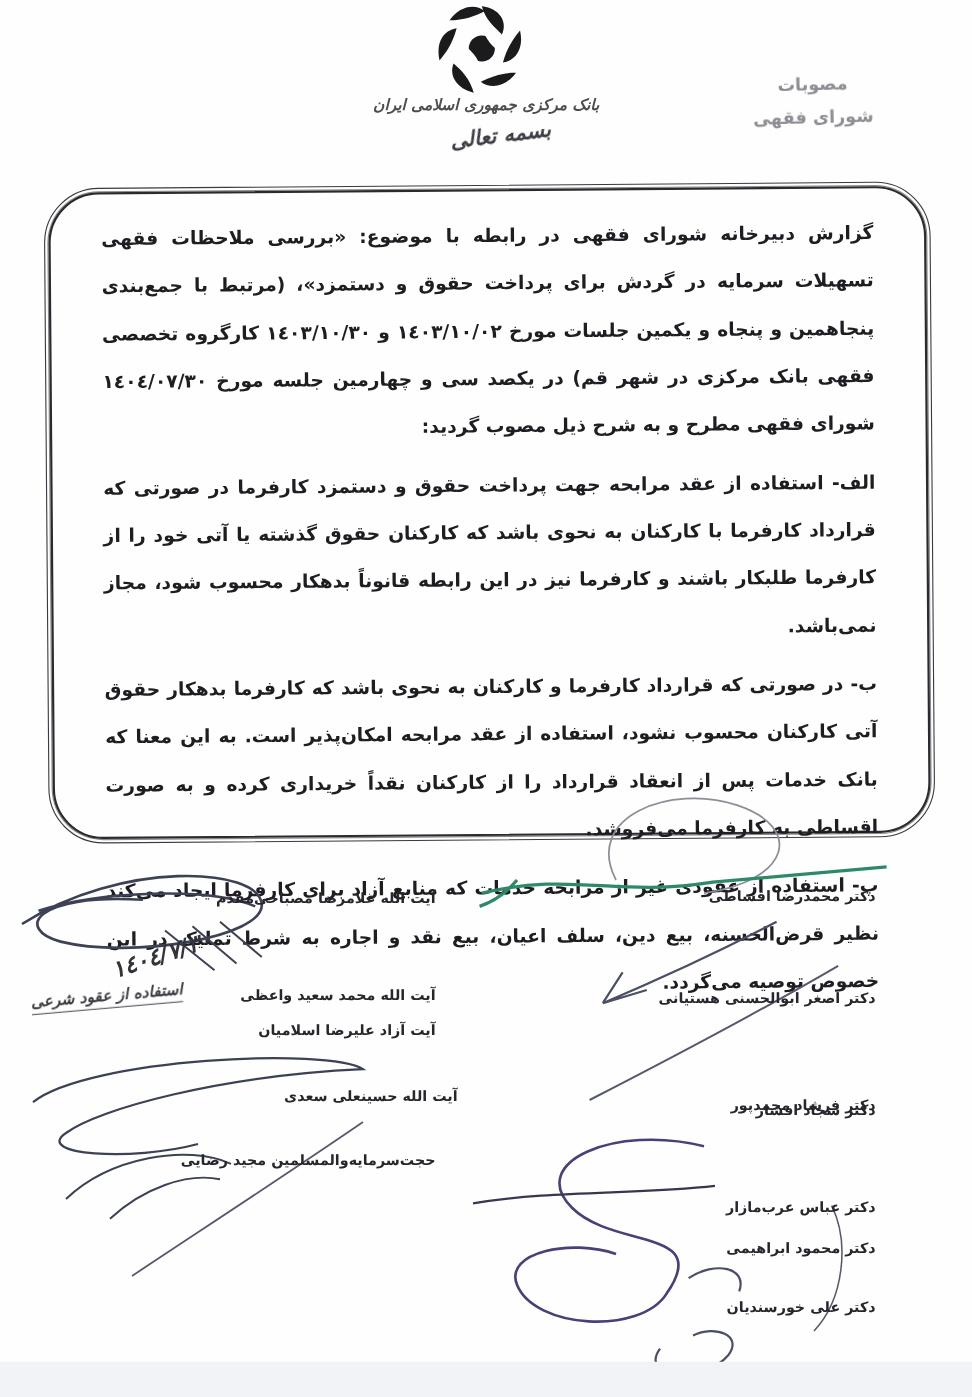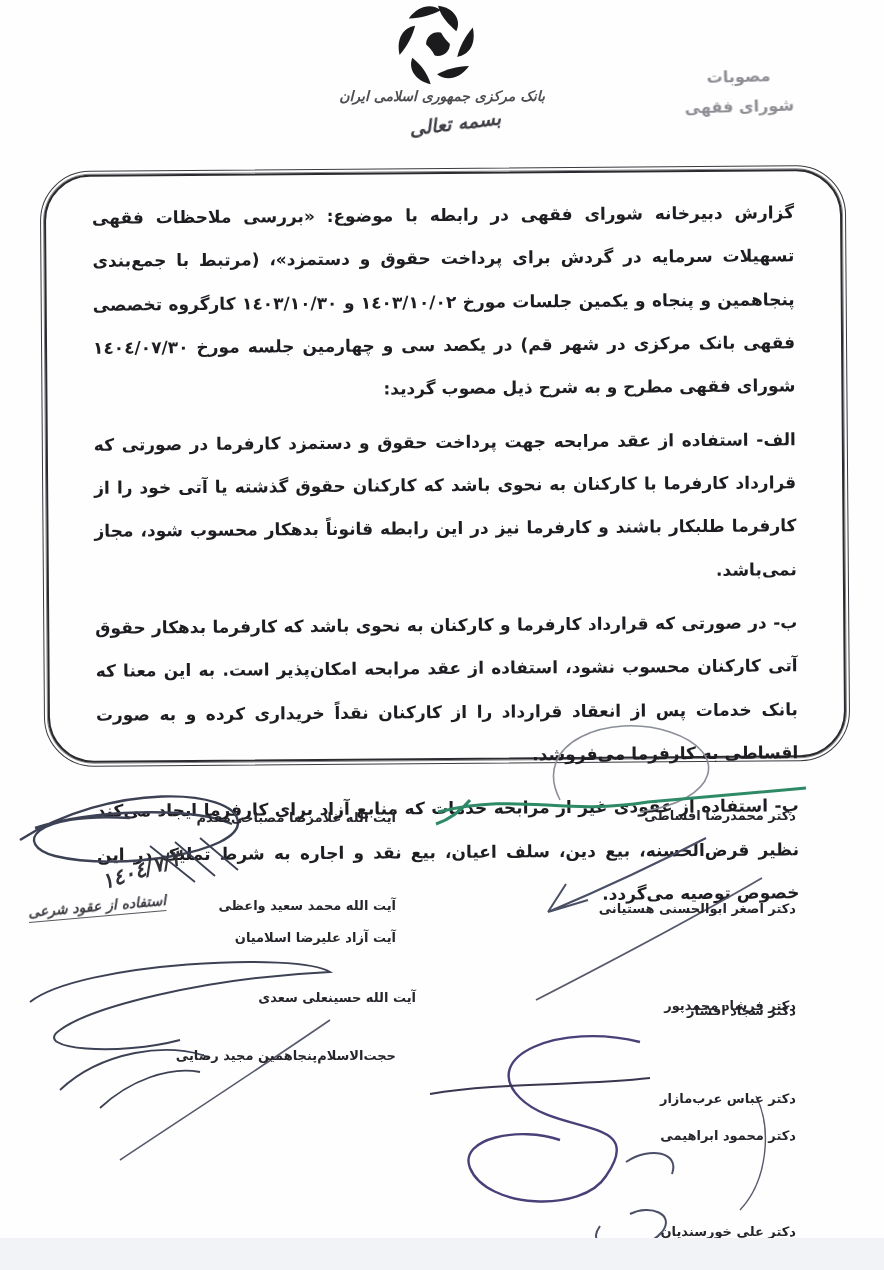--- a/index.html
+++ b/index.html
@@ -169,27 +169,27 @@
     <p>ب- در صورتی که قرارداد کارفرما و کارکنان به نحوی باشد که کارفرما بدهکار حقوق آتی کارکنان محسوب نشود، استفاده از عقد مرابحه امکان‌پذیر است. به این معنا که بانک خدمات پس از انعقاد قرارداد را از کارکنان نقداً خریداری کرده و به صورت اقساطی به کارفرما می‌فروشد.</p>
     <p>پ- استفاده از عقودی غیر از مرابحه خدمات که منابع آزاد برای کارفرما ایجاد می‌کند نظیر قرض‌الحسنه، بیع دین، سلف اعیان، بیع نقد و اجاره به شرط تملیک در این خصوص توصیه می‌گردد.</p>
   </div>
 
   <div class="sig-row" style="right:88px;top:808px;">دکتر محمدرضا اقساطی</div>
   <div class="sig-row" style="right:88px;top:901px;">دکتر اصغر ابوالحسنی هستیانی</div>
   <div class="sig-row" style="right:88px;top:966px;margin-top:32px;">دکتر فرشاد محمدپور</div>
   <div class="sig-row" style="right:88px;top:1003px;">دکتر سجاد افشار</div>
   <div class="sig-row" style="right:88px;top:1091px;margin-left:47px;">دکتر عباس عرب‌مازار</div>
   <div class="sig-row" style="right:88px;top:1128px;">دکتر محمود ابراهیمی</div>
-  <div class="sig-row" style="right:88px;top:1224px;">دکتر علی خورسندیان</div>
+  <div class="sig-row" style="right:88px;top:1182px;">دکتر علی خورسندیان</div>
 
   <div class="sig-row" style="right:488px;top:810px;">آیت الله غلامرضا مصباحی‌مقدم</div>
   <div class="sig-row" style="right:488px;top:870px;margin-top:28px;">آیت الله محمد سعید واعظی</div>
   <div class="sig-row" style="right:488px;top:930px;">آیت آزاد علیرضا اسلامیان</div>
   <div class="sig-row" style="right:468px;top:990px;">آیت الله حسینعلی سعدی</div>
-  <div class="sig-row" style="right:488px;top:1048px;">حجت‌الاسلام‌پنجاهمین مجید رضایی</div>
+  <div class="sig-row" style="right:488px;top:1048px;">حجت‌سرمایه‌والمسلمین مجید رضایی</div>
 
   <div class="hand-date">١٤٠٤/٧/٣٠</div>
   <div class="hand-note">استفاده از عقود شرعی</div>
 
   <svg class="sig-layer" viewBox="0 0 884 1270">
 
     <path d="M20 840 C 110 782 235 788 238 822 C 240 852 120 872 55 856 C 14 845 30 812 130 818 M 35 828 C 90 810 190 806 232 824" stroke="#3c4154" stroke-width="2.4" fill="none"></path>
     <path d="M150 846 L 195 882 M 175 842 L 215 876 M 200 838 L 238 870" stroke="#3c4154" stroke-width="1.8" fill="none"></path>
 
     <path d="M 560 800 C 530 742 610 712 670 732 C 730 752 720 800 640 812" stroke="#8b8f98" stroke-width="1.6" fill="none"></path>

